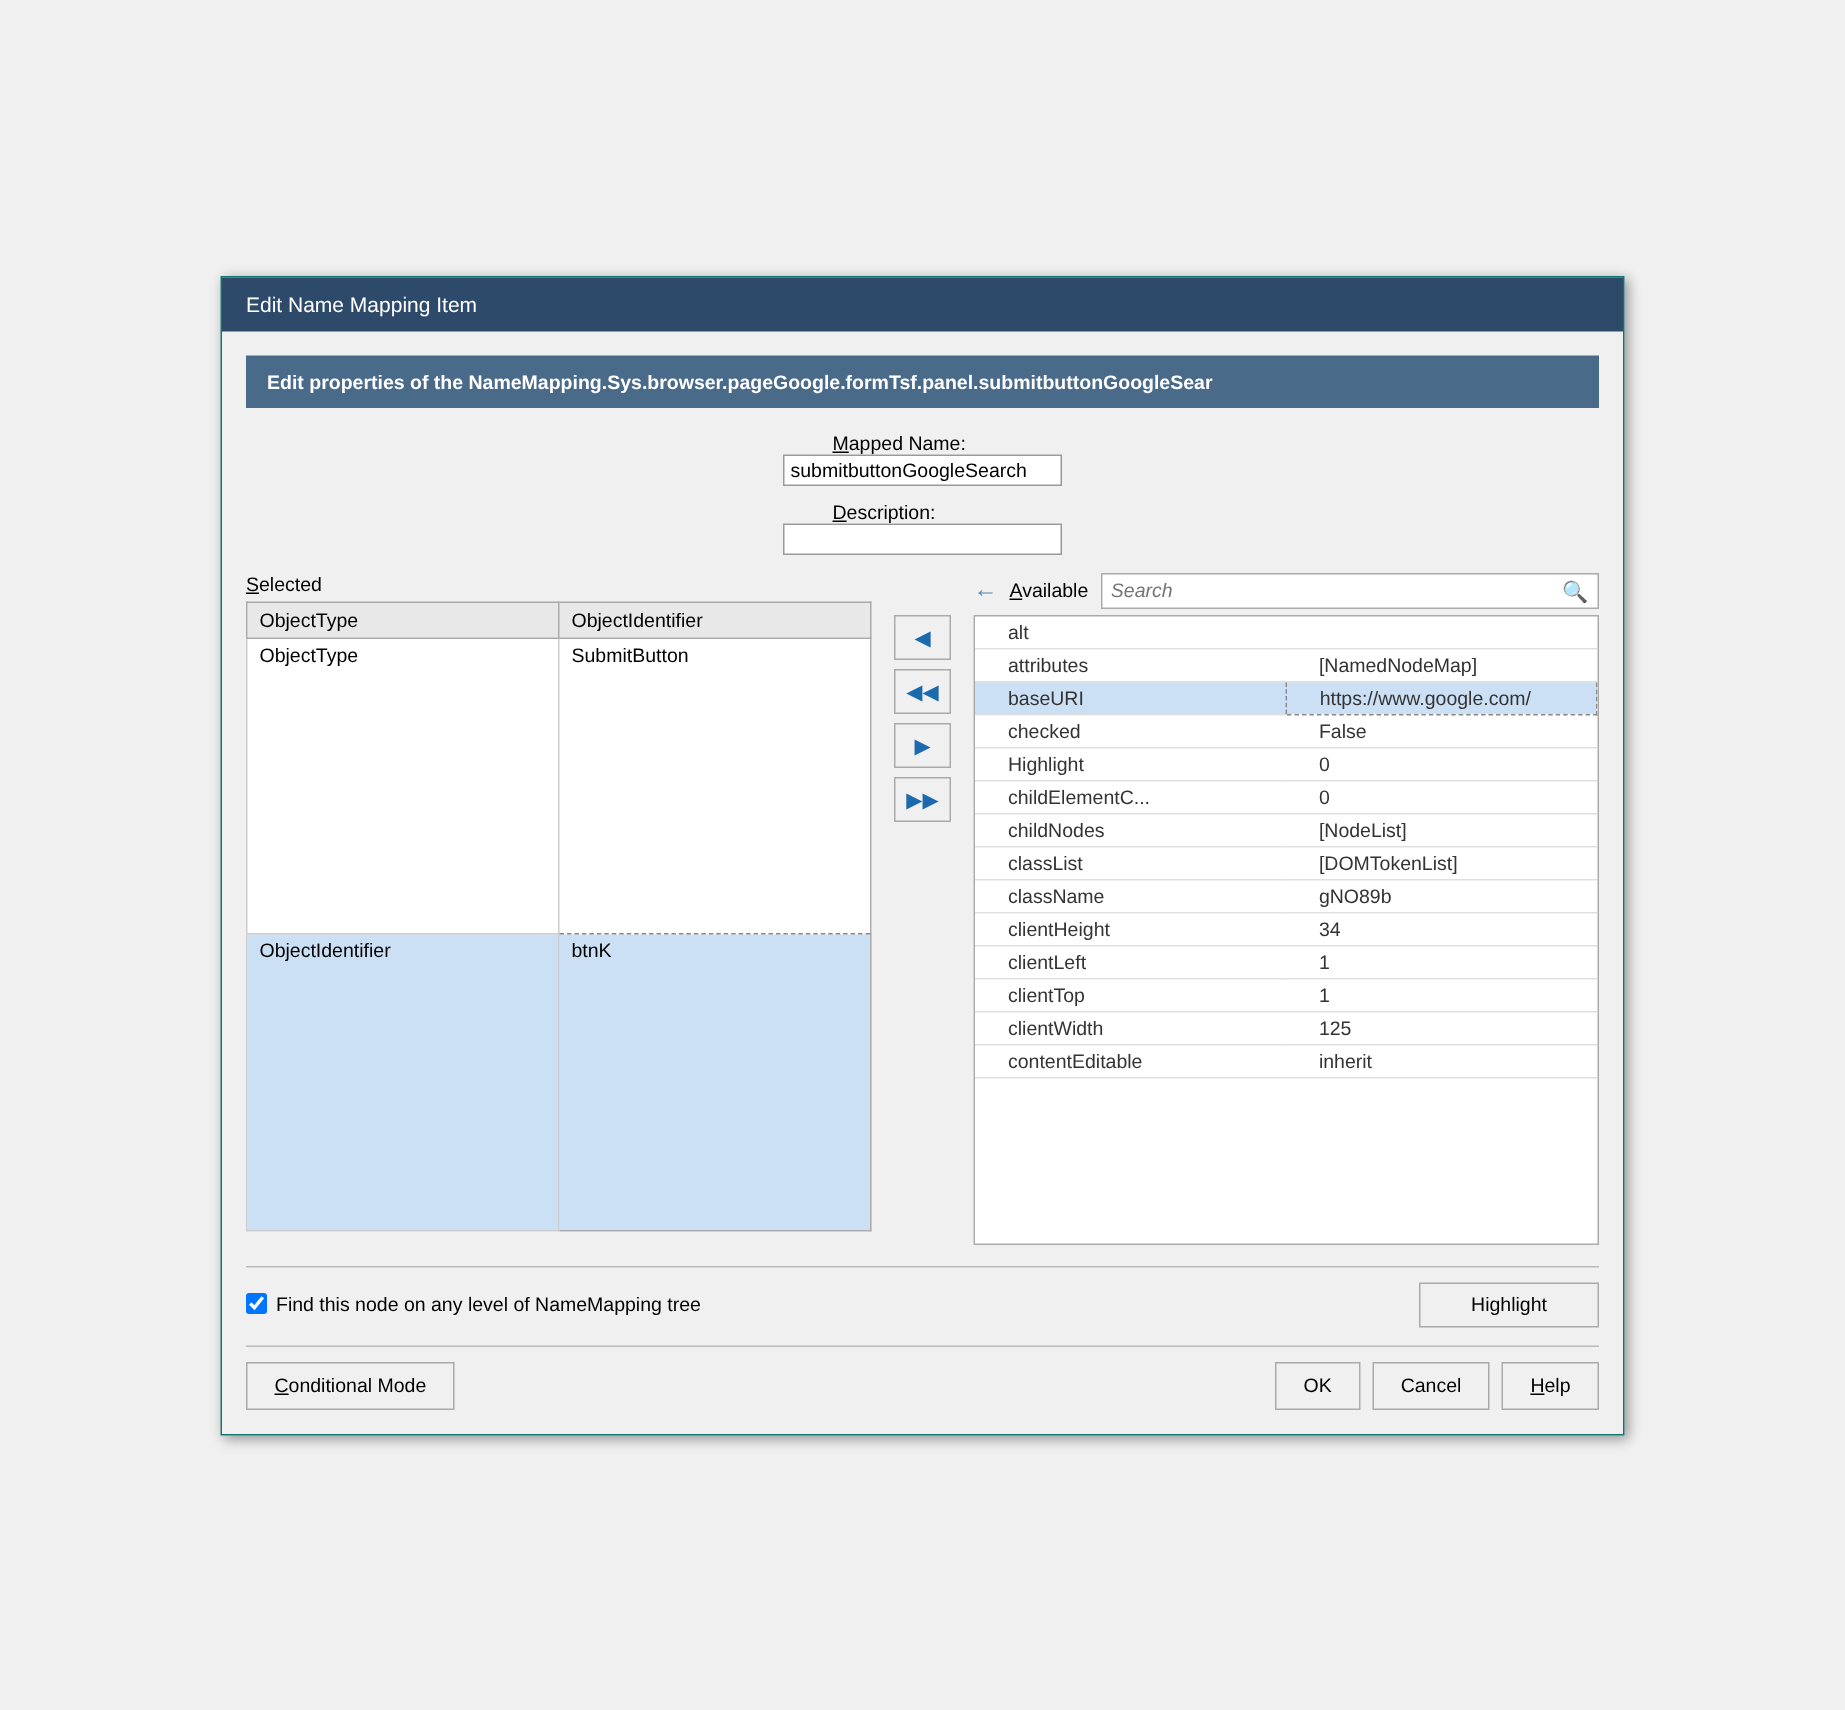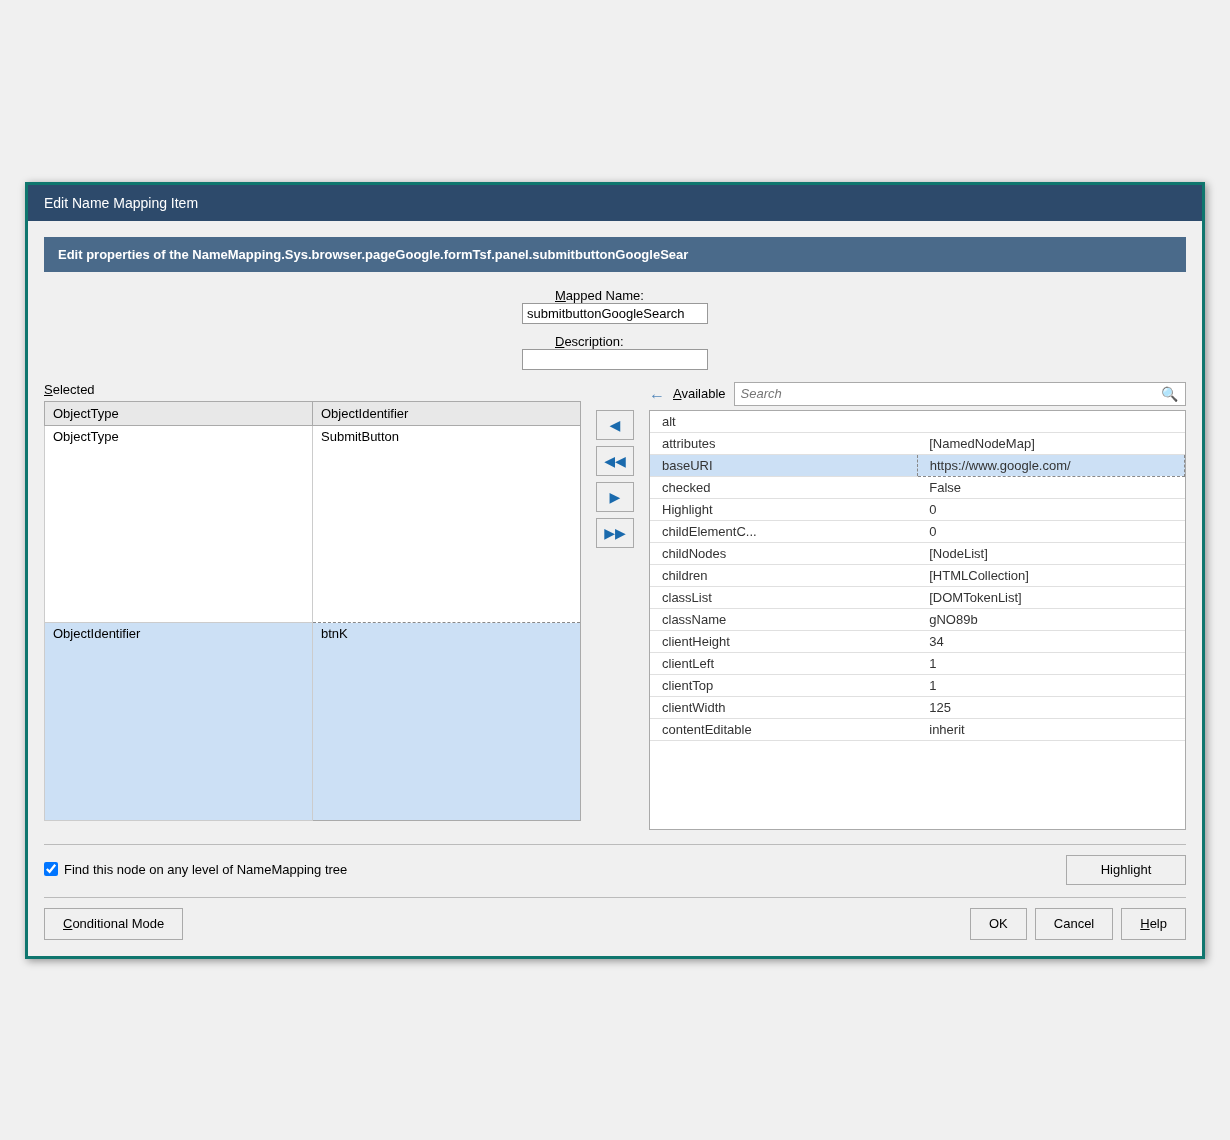--- a/index.html
+++ b/index.html
@@ -6,23 +6,23 @@
     body {
       font-family: 'Segoe UI', Tahoma, Geneva, Verdana, sans-serif;
       font-size: 13px;
       background: #f0f0f0;
       display: flex;
       justify-content: center;
       align-items: center;
       min-height: 100vh;
     }
     .dialog {
-      width: 1180px;
+      width: 936px;
       background: #f0f0f0;
-      border: 3px solid #0f766e;
+      border: 1px solid #0f766e;
       box-shadow: 2px 2px 8px rgba(0,0,0,0.4);
     }
     .title-bar {
       background: #2d4a6b;
       color: white;
       padding: 10px 16px;
       font-size: 14px;
       font-weight: normal;
     }
     .dialog-body {
@@ -174,21 +174,21 @@
       height: 420px;
       overflow-y: auto;
       display: block;
     }
     .available-table table {
       width: 100%;
       border-collapse: collapse;
     }
     .available-table td {
       border-bottom: 1px solid #e0e0e0;
-      padding: 3px 12px;
+      padding: 3px 22px;
       font-size: 13px;
     }
     .available-table td:first-child {
       width: 50%;
       color: #333;
     }
     .available-table td:last-child {
       color: #333;
     }
     .available-table tr.highlighted td {
@@ -351,24 +351,20 @@
                 </tr>
                 <tr>
                   <td>childElementC...</td>
                   <td>0</td>
                 </tr>
                 <tr>
                   <td>childNodes</td>
                   <td>[NodeList]</td>
                 </tr>
                 <tr>
-                  <td>children</td>
-                  <td>[HTMLCollection]</td>
-                </tr>
-                <tr>
                   <td>classList</td>
                   <td>[DOMTokenList]</td>
                 </tr>
                 <tr>
                   <td>className</td>
                   <td>gNO89b</td>
                 </tr>
                 <tr>
                   <td>clientHeight</td>
                   <td>34</td>

